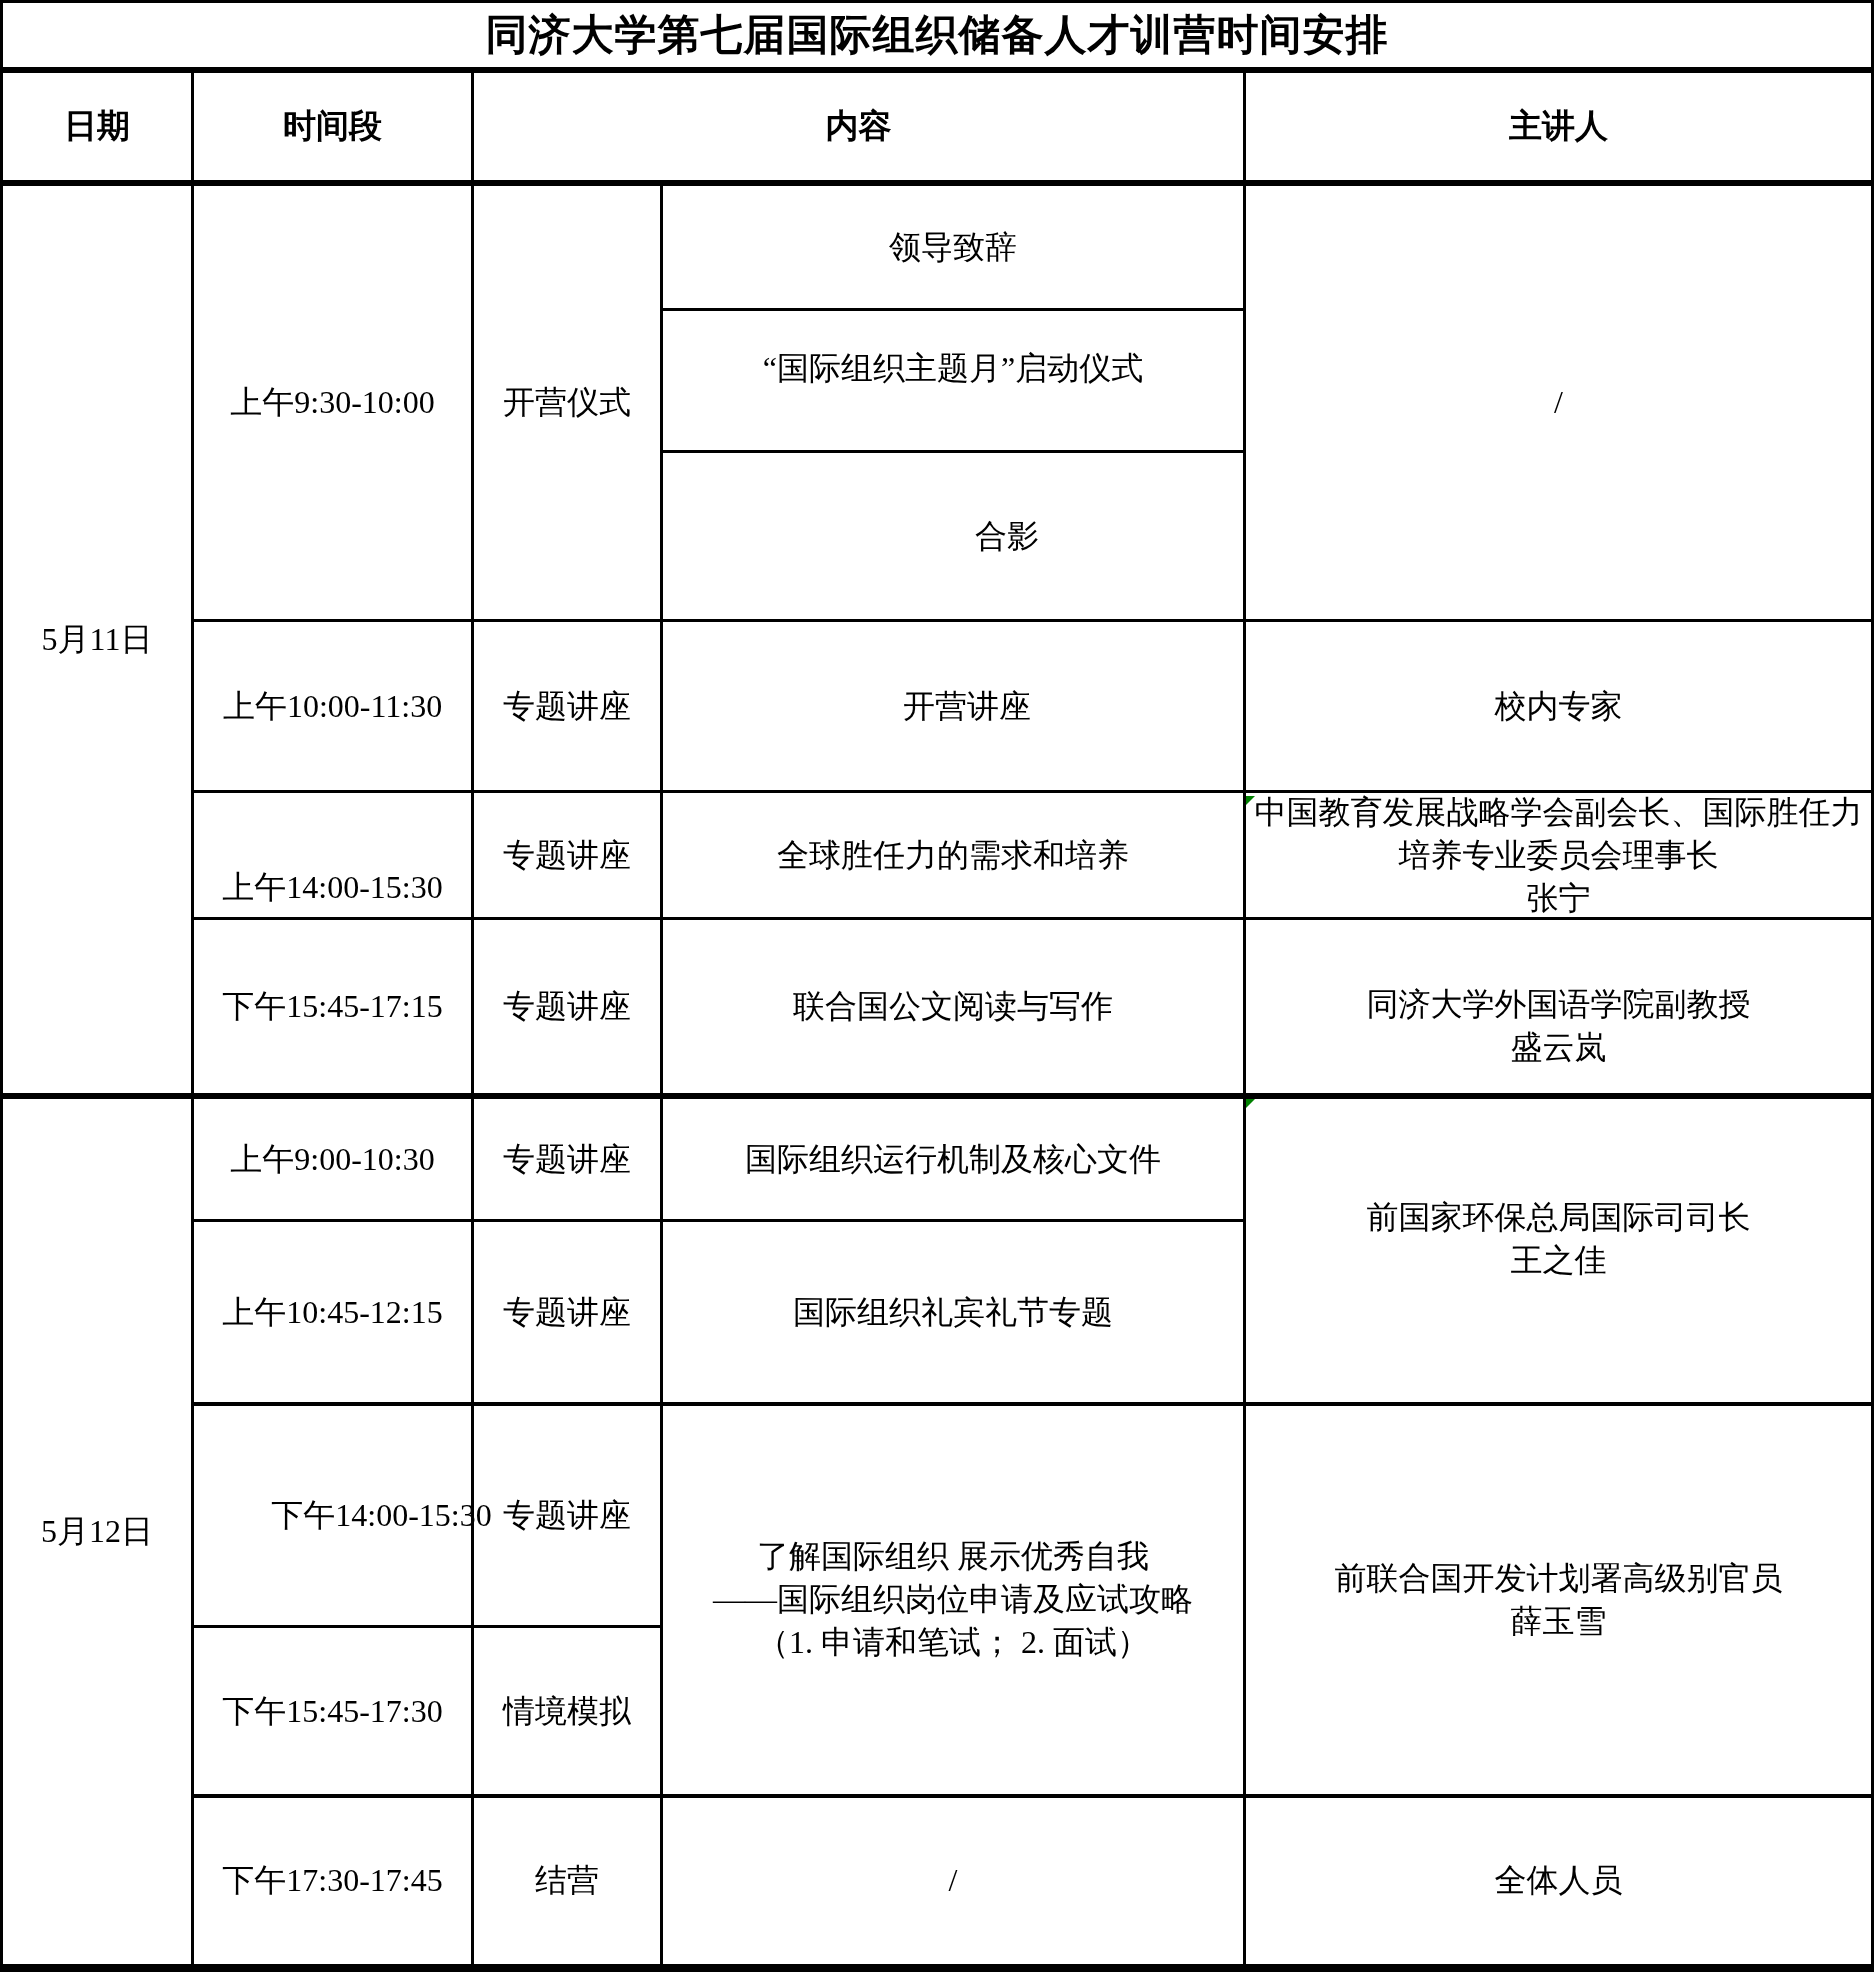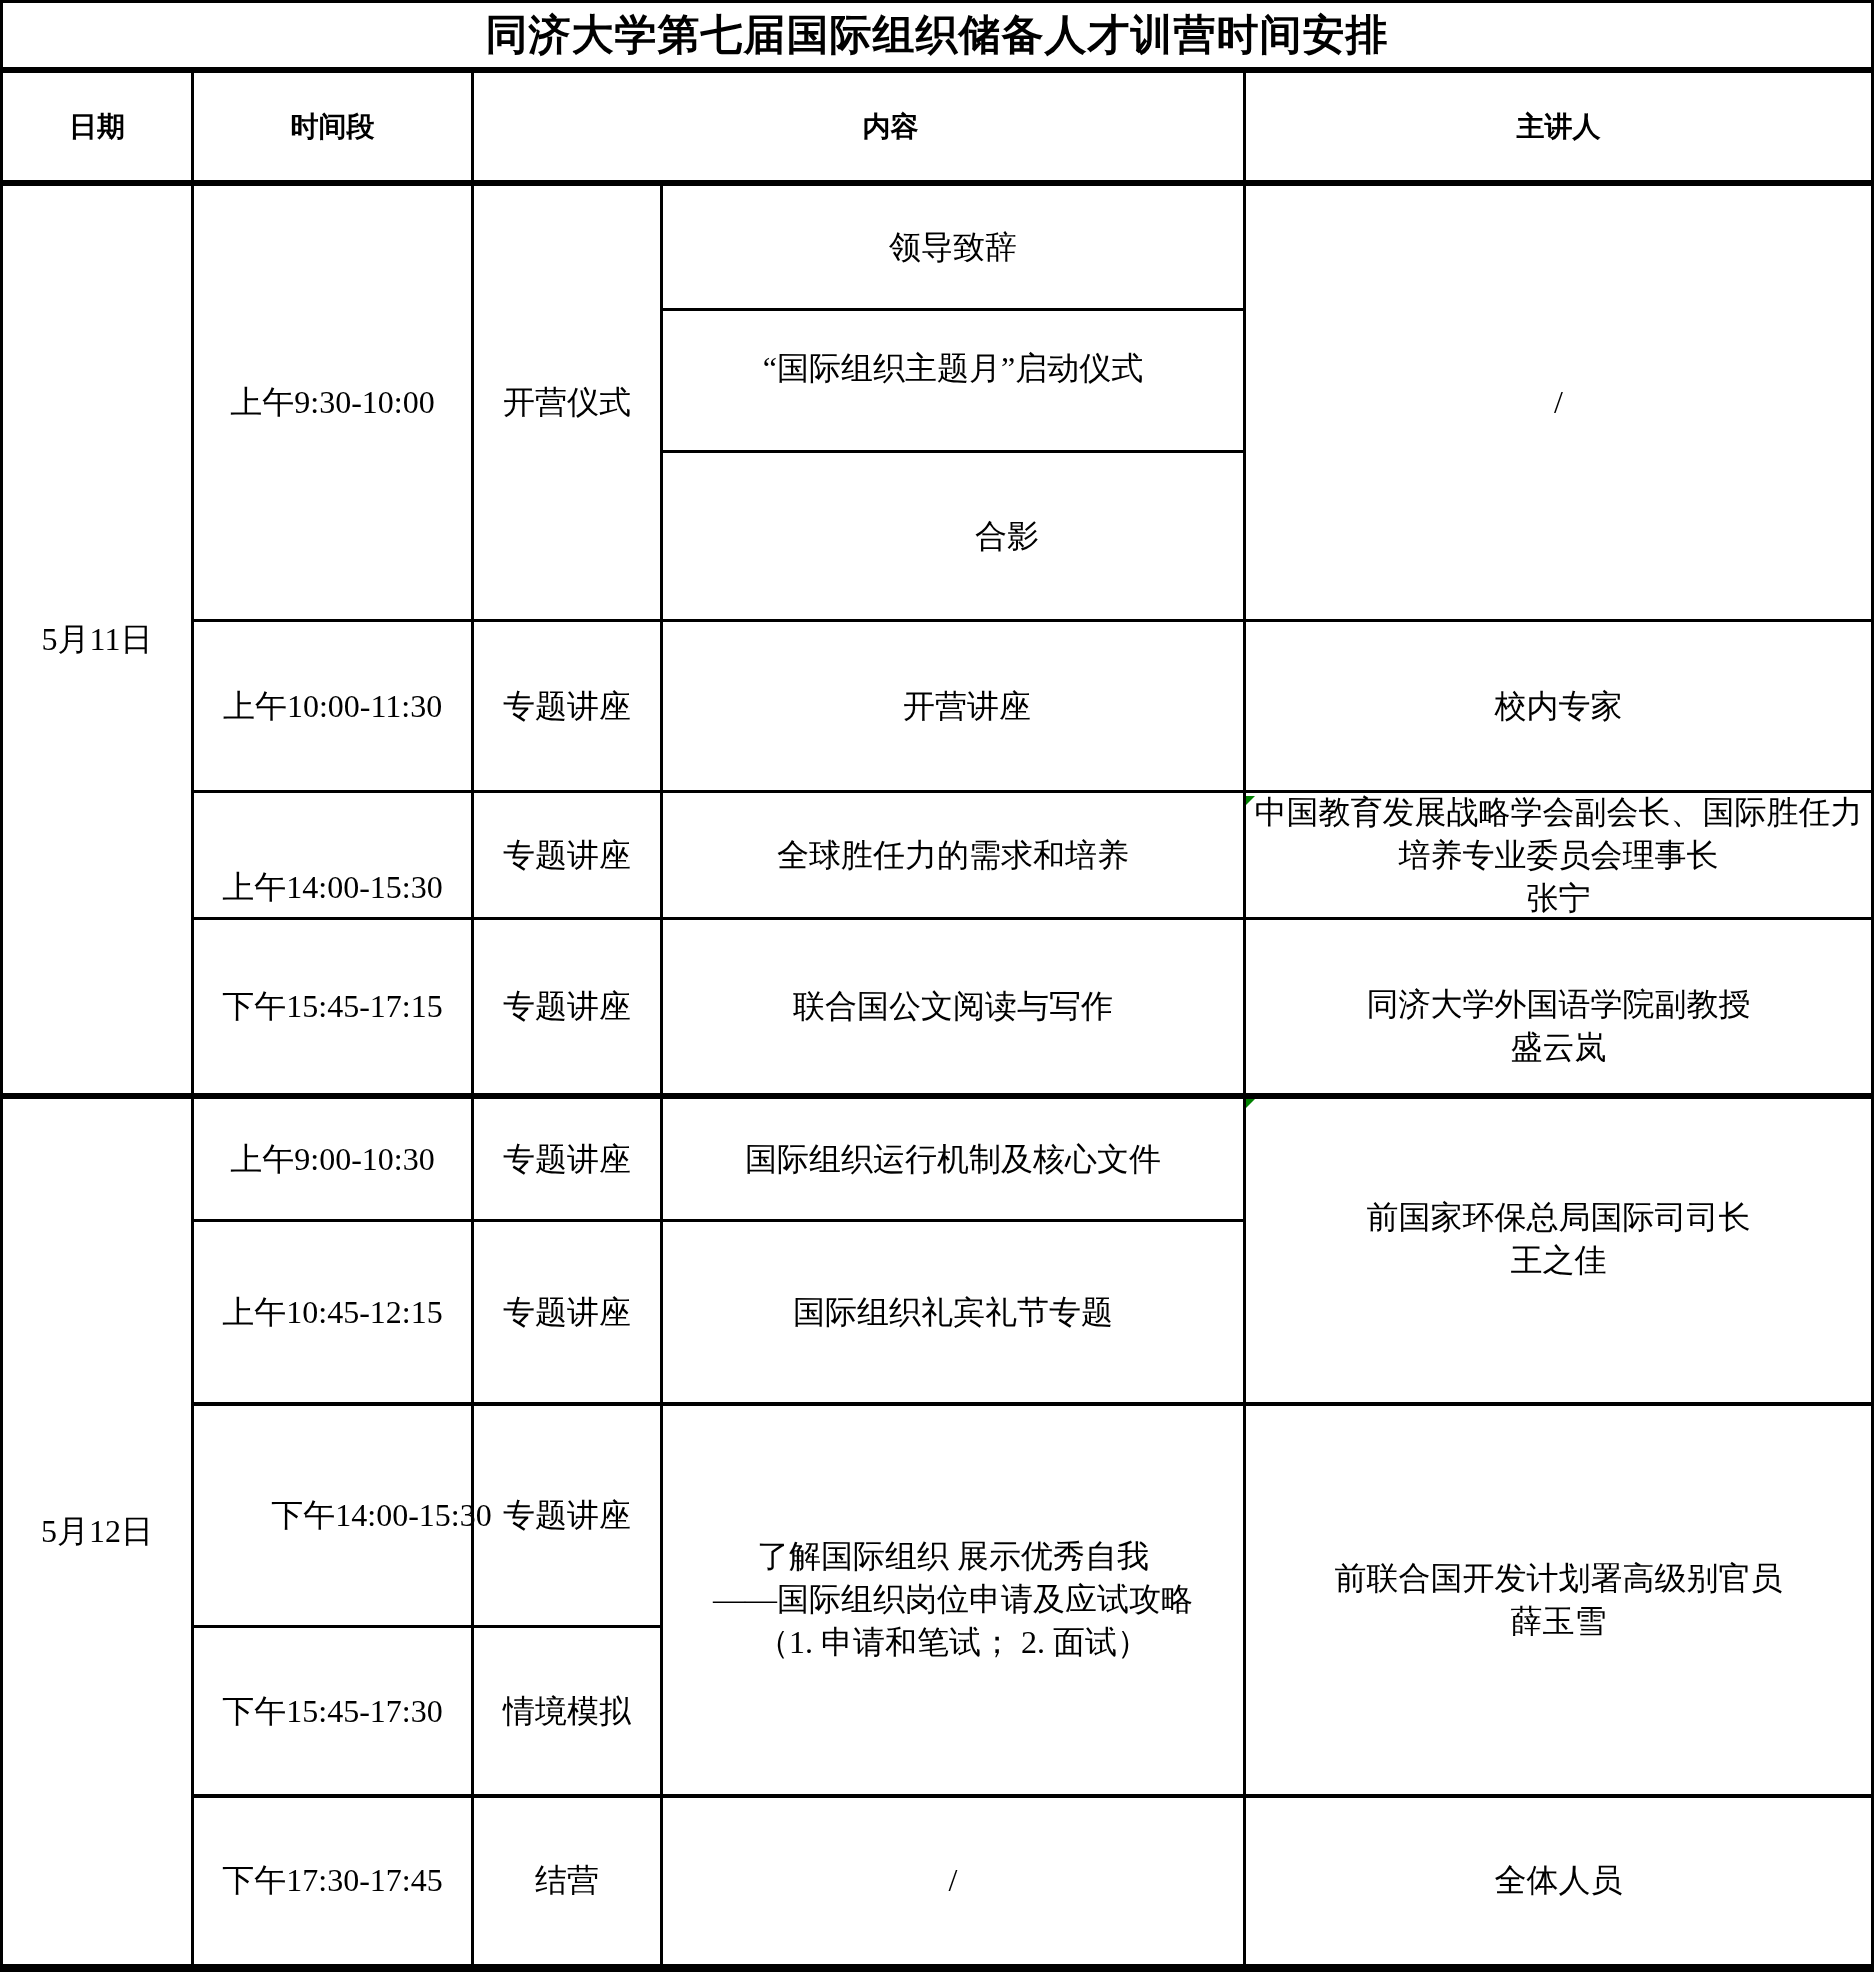--- a/index.html
+++ b/index.html
@@ -14,38 +14,38 @@
     position:absolute;
     display:flex;flex-direction:column;
     align-items:center;justify-content:center;
     text-align:center;
     font-size:32px;
     line-height:43px;
     white-space:nowrap;
   }
   .cell .ln{display:block;}
   .title-cell{font-size:42px;font-weight:bold;letter-spacing:1px;}
-  .head-cell{font-size:28px;font-weight:bold;}
+  .head-cell{font-size:33px;font-weight:bold;}
   .hl,.vl{position:absolute;background:#000000;}
   .tri{
     position:absolute;width:0;height:0;
     border-top:9px solid #008000;
     border-right:9px solid transparent;
   }
 </style>
 </head>
 <body>
 
 <div id="page">
 
   <div class="cell title-cell" style="left:3px;top:3px;width:1868px;height:64px;">同济大学第七届国际组织储备人才训营时间安排</div>
 
   <div class="cell head-cell" style="left:3px;top:73px;width:188px;height:107px;">日期</div>
   <div class="cell head-cell" style="left:194px;top:73px;width:277px;height:107px;">时间段</div>
-  <div class="cell head-cell" style="left:474px;top:73px;width:769px;height:107px;padding-left:32px;">内容</div>
+  <div class="cell head-cell" style="left:474px;top:73px;width:769px;height:107px;">内容</div>
   <div class="cell head-cell" style="left:1246px;top:73px;width:625px;height:107px;">主讲人</div>
 
   <div class="cell" style="left:3px;top:186px;width:188px;height:907px;">5月11日</div>
   <div class="cell" style="left:3px;top:1099px;width:188px;height:865px;">5月12日</div>
 
   <div class="cell" style="left:194px;top:186px;width:277px;height:433px;">上午9:30-10:00</div>
   <div class="cell" style="left:474px;top:186px;width:186px;height:433px;">开营仪式</div>
   <div class="cell" style="left:663px;top:186px;width:580px;height:122px;">领导致辞</div>
   <div class="cell" style="left:663px;top:311px;width:580px;height:115px;">“国际组织主题月”启动仪式</div>
   <div class="cell" style="left:663px;top:453px;width:688px;height:166px;">合影</div>

